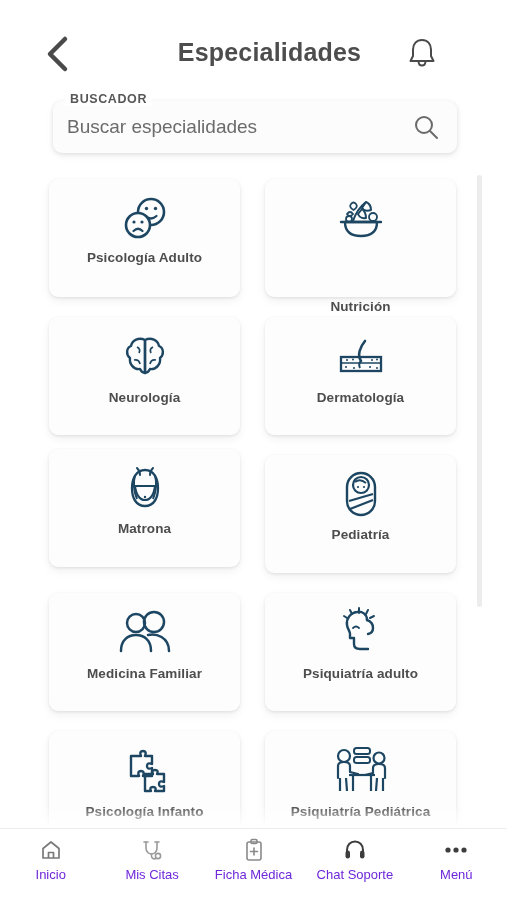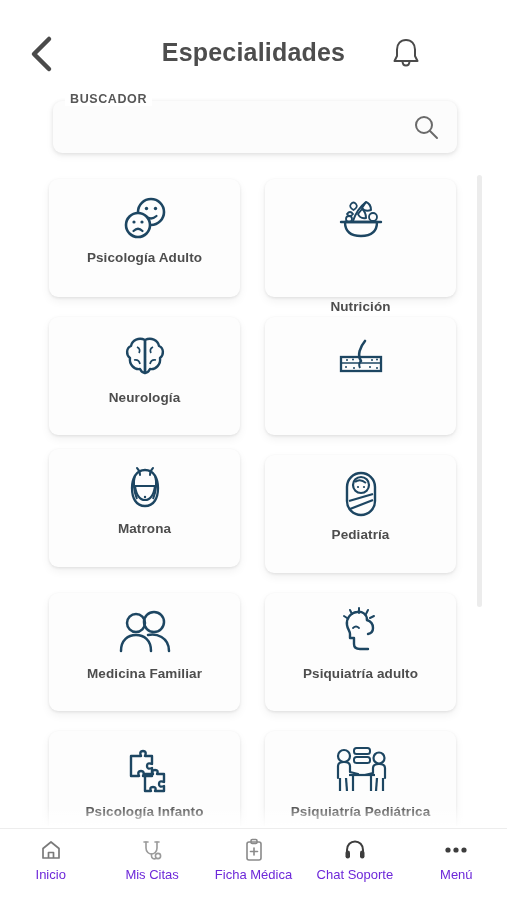--- a/index.html
+++ b/index.html
@@ -6,21 +6,21 @@
   html,body { width:507px; height:900px; }
   body {
     font-family:"Liberation Sans", sans-serif;
     background:#ffffff;
     position:relative;
     overflow:hidden;
   }
 
   
   .header {
-    position:absolute; left:0; top:0; width:451px; height:86px;
+    position:absolute; left:16px; top:0; width:451px; height:86px;
     background:#ffffff;
   }
   .back-btn {
     position:absolute; left:16px; top:30px; width:50px; height:48px;
     display:flex; align-items:center; justify-content:center;
     cursor:pointer;
   }
   .page-title {
     position:absolute; left:0; top:38px; width:507px;
     text-align:center;
@@ -136,20 +136,21 @@
     <svg width="34" height="36" viewBox="0 0 34 36">
       <path d="M17 5 C11.5 5 8 9 8 14.5 L8 21 L5.5 26 L28.5 26 L26 21 L26 14.5 C26 9 22.5 5 17 5 Z" fill="none" stroke="#4a4a4a" stroke-width="2" stroke-linejoin="round"></path>
       <path d="M13.5 26 C13.5 29 15 30.5 17 30.5 C19 30.5 20.5 29 20.5 26" fill="none" stroke="#4a4a4a" stroke-width="2"></path>
     </svg>
   </div>
 </div>
 
 <div class="search-wrap">
   <div class="search-box"></div>
   <div class="search-label">BUSCADOR</div>
+  <input class="search-input" type="text" placeholder="Buscar especialidades" style="">
   <svg class="search-icon" viewBox="0 0 26 26">
     <circle cx="11" cy="11" r="8" fill="none" stroke="#6a6a6a" stroke-width="2"></circle>
     <line x1="17" y1="17" x2="24" y2="24" stroke="#6a6a6a" stroke-width="2" stroke-linecap="round"></line>
   </svg>
 </div>
 
 <div class="grid-scroll">
   <div class="grid">
 
     <div class="card col-l" style="top:13px;">
@@ -210,20 +211,21 @@
           <circle cx="15" cy="25" r="1" fill="#1d4662"></circle>
           <circle cx="21" cy="24.5" r="1" fill="#1d4662"></circle>
           <circle cx="40" cy="25" r="1" fill="#1d4662"></circle>
           <circle cx="45" cy="24.5" r="1" fill="#1d4662"></circle>
           <circle cx="14" cy="32" r="1" fill="#1d4662"></circle>
           <circle cx="22" cy="33" r="1" fill="#1d4662"></circle>
           <circle cx="38" cy="32" r="1" fill="#1d4662"></circle>
           <circle cx="45" cy="33" r="1" fill="#1d4662"></circle>
         </svg>
       </div>
+      <div class="card-label" style="top:73px;">Dermatología</div>
     </div>
 
     <div class="card col-l" style="top:283px;">
       <div class="card-icon" style="top:12px;height:54px;">
         <svg width="52" height="52" viewBox="0 0 52 52">
           <path d="M26 8 C17 8 13 17 13 26 C13 36 17 44 26 44 C35 44 39 36 39 26 C39 17 35 8 26 8 Z" fill="none" stroke="#1d4662" stroke-width="2.3"></path>
           <path d="M18 6 q3 3 3 7" fill="none" stroke="#1d4662" stroke-width="2" stroke-linecap="round"></path>
           <path d="M34 6 q-3 3 -3 7" fill="none" stroke="#1d4662" stroke-width="2" stroke-linecap="round"></path>
           <path d="M16 13 q-3 12 2 24" fill="none" stroke="#1d4662" stroke-width="2"></path>
           <path d="M36 13 q3 12 -2 24" fill="none" stroke="#1d4662" stroke-width="2"></path>

